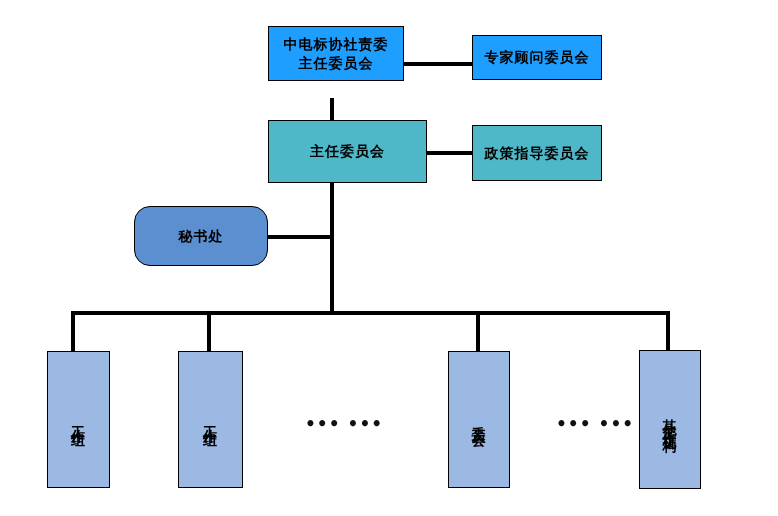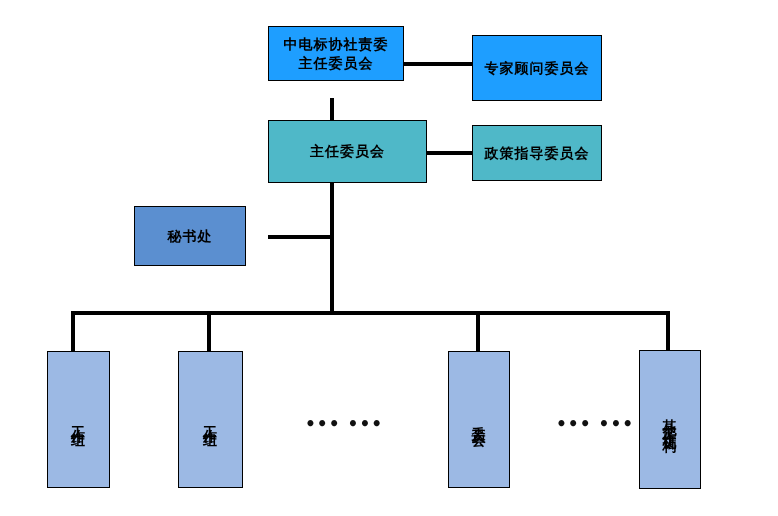--- a/index.html
+++ b/index.html
@@ -86,33 +86,33 @@
 
   <div class="connector" style="left:71px; top:311px; width:4px; height:41px;"></div>
   <div class="connector" style="left:207px; top:311px; width:4px; height:41px;"></div>
   <div class="connector" style="left:476px; top:311px; width:4px; height:41px;"></div>
   <div class="connector" style="left:666px; top:311px; width:4px; height:41px;"></div>
 
   <div class="node h" style="left:268px; top:26px; width:136px; height:55px; background:#1E9EFF;">
     <span class="node-label"><span>中电标协社责委</span><br><span>主任委员会</span></span>
   </div>
 
-  <div class="node h" style="left:472px; top:35px; width:130px; height:66px; background:#1E9EFF;">
+  <div class="node h" style="left:472px; top:35px; width:130px; height:45px; background:#1E9EFF;">
     <span class="node-label">专家顾问委员会</span>
   </div>
 
   <div class="node h" style="left:268px; top:120px; width:159px; height:63px; background:#4FB8C8;">
     <span class="node-label">主任委员会</span>
   </div>
 
   <div class="node h" style="left:472px; top:125px; width:130px; height:56px; background:#4FB8C8;justify-content:center;">
     <span class="node-label">政策指导委员会</span>
   </div>
 
-  <div class="node h" style="left:134px; top:206px; width:112px; height:60px; background:#5B8FD0;">
+  <div class="node h" style="left:134px; top:206px; width:134px; height:60px; background:#5B8FD0;border-radius:16px;">
     <span class="node-label">秘书处</span>
   </div>
 
   <div class="node v" style="left:47px; top:351px; width:63px; height:137px; background:#9CB9E4;">
     <span class="node-label">工作组</span>
   </div>
 
   <div class="node v" style="left:178px; top:351px; width:65px; height:137px; background:#9CB9E4;">
     <span class="node-label">工作组</span>
   </div>

